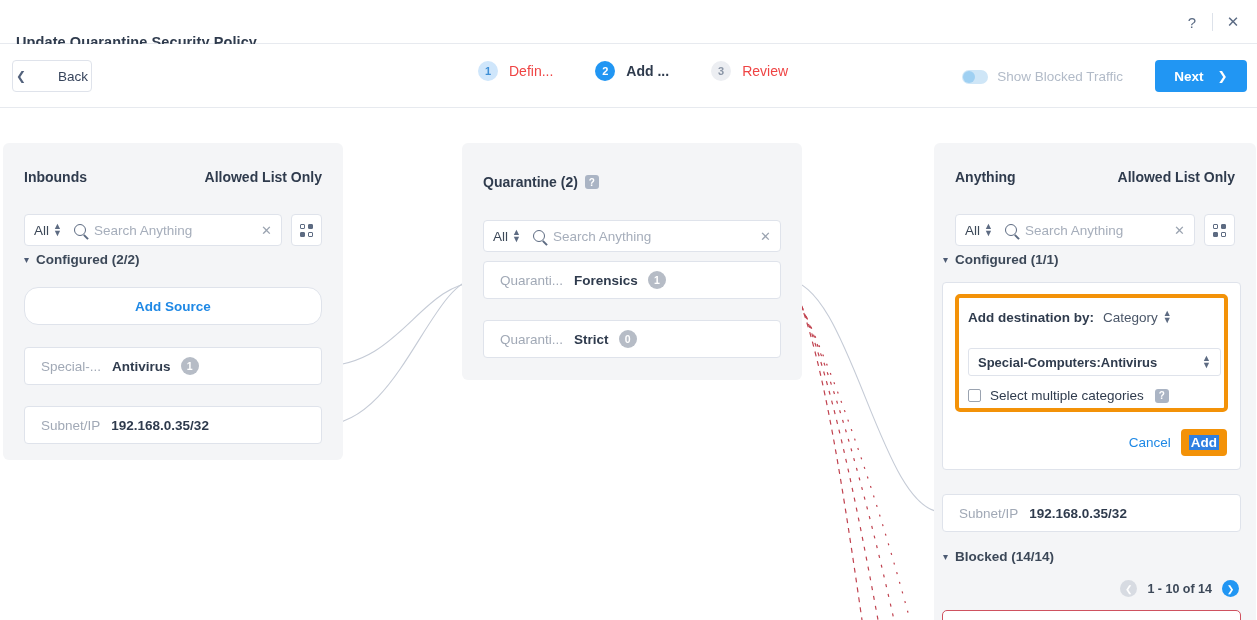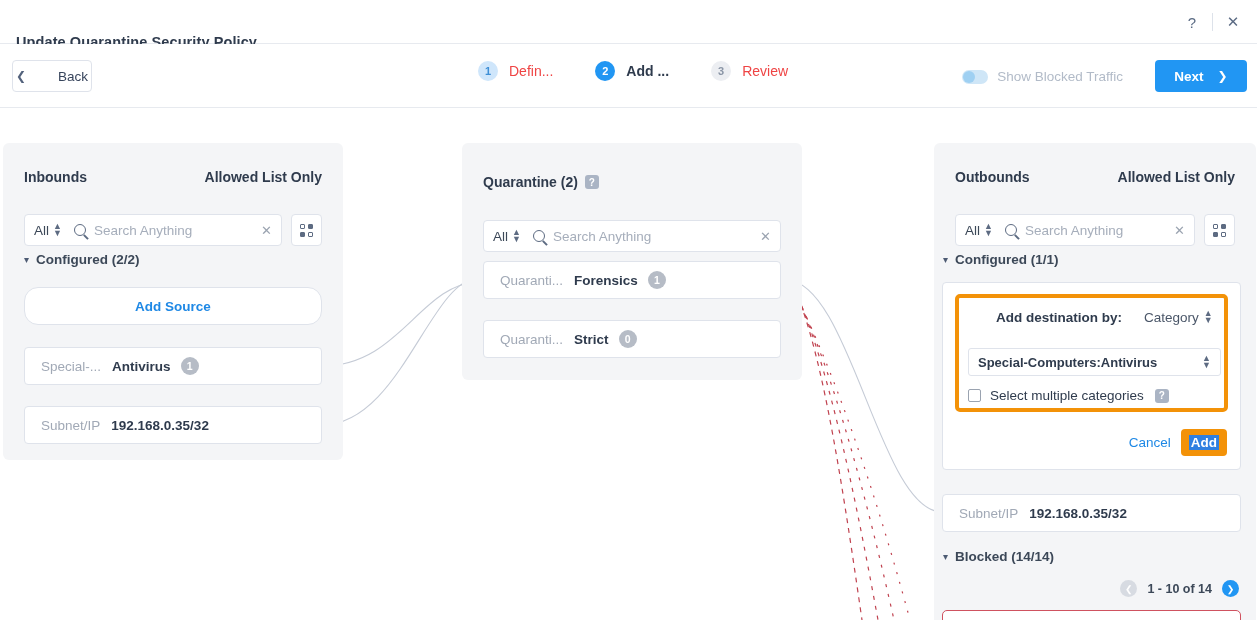--- a/index.html
+++ b/index.html
@@ -154,21 +154,21 @@
 
   
   .form-card {
     position: absolute; left: 942px; top: 282px; width: 299px; height: 188px;
     background: #fff; border: 1px solid #dfe3eb; border-radius: 4px;
   }
   .orange-box {
     position: absolute; left: 955px; top: 294px; width: 273px; height: 118px;
     border: 4px solid #f39208; border-radius: 5px; background: #fff; z-index: 3;
   }
-  .dest-row { position: absolute; left: 9px; top: 11px; display: flex; align-items: center; gap: 22px; margin-left: 28px; }
+  .dest-row { position: absolute; left: 9px; top: 11px; display: flex; align-items: center; gap: 9px; }
   .dest-label { font-size: 13.5px; font-weight: bold; color: #2f3b4d; }
   .dest-type { font-size: 13.5px; color: #4a5668; display: flex; align-items: center; gap: 5px; cursor: pointer; }
   .cat-select {
     position: absolute; left: 9px; top: 50px; width: 253px; height: 28px;
     border: 1px solid #dfe3eb; border-radius: 3px; background: #fff;
     display: flex; align-items: center; padding: 0 9px; cursor: pointer;
   }
   .cat-select .cs-lbl { font-size: 13px; color: #2f3b4d; font-weight: bold; }
   .cat-select .caret-ud { margin-left: auto; }
   .multi-row { position: absolute; left: 9px; top: 90px; display: flex; align-items: center; gap: 9px; }
@@ -336,21 +336,21 @@
 
     <div class="item-card" style="position:absolute;left:21px;top:177px;width:298px;height:38px;">
       <span class="item-key">Quaranti...</span>
       <span class="item-val">Strict</span>
       <span class="count-badge">0</span>
     </div>
   </div>
 
   <div class="panel" id="panel-outbounds">
     <div class="panel-head">
-      <span class="panel-title">Outbounds</span>
+      <span class="panel-title">Anything</span>
       <span class="panel-sub">Allowed List Only</span>
     </div>
 
     <div class="search-row" style="top:61px;">
       <div class="search-box" style="width:240px;">
         <span class="filter-sel">
           <span class="fs-lbl">All</span>
           <span class="caret-ud">▲<span style="margin-top:-2px;">▼</span></span>
         </span>
         <span class="mag"></span>

